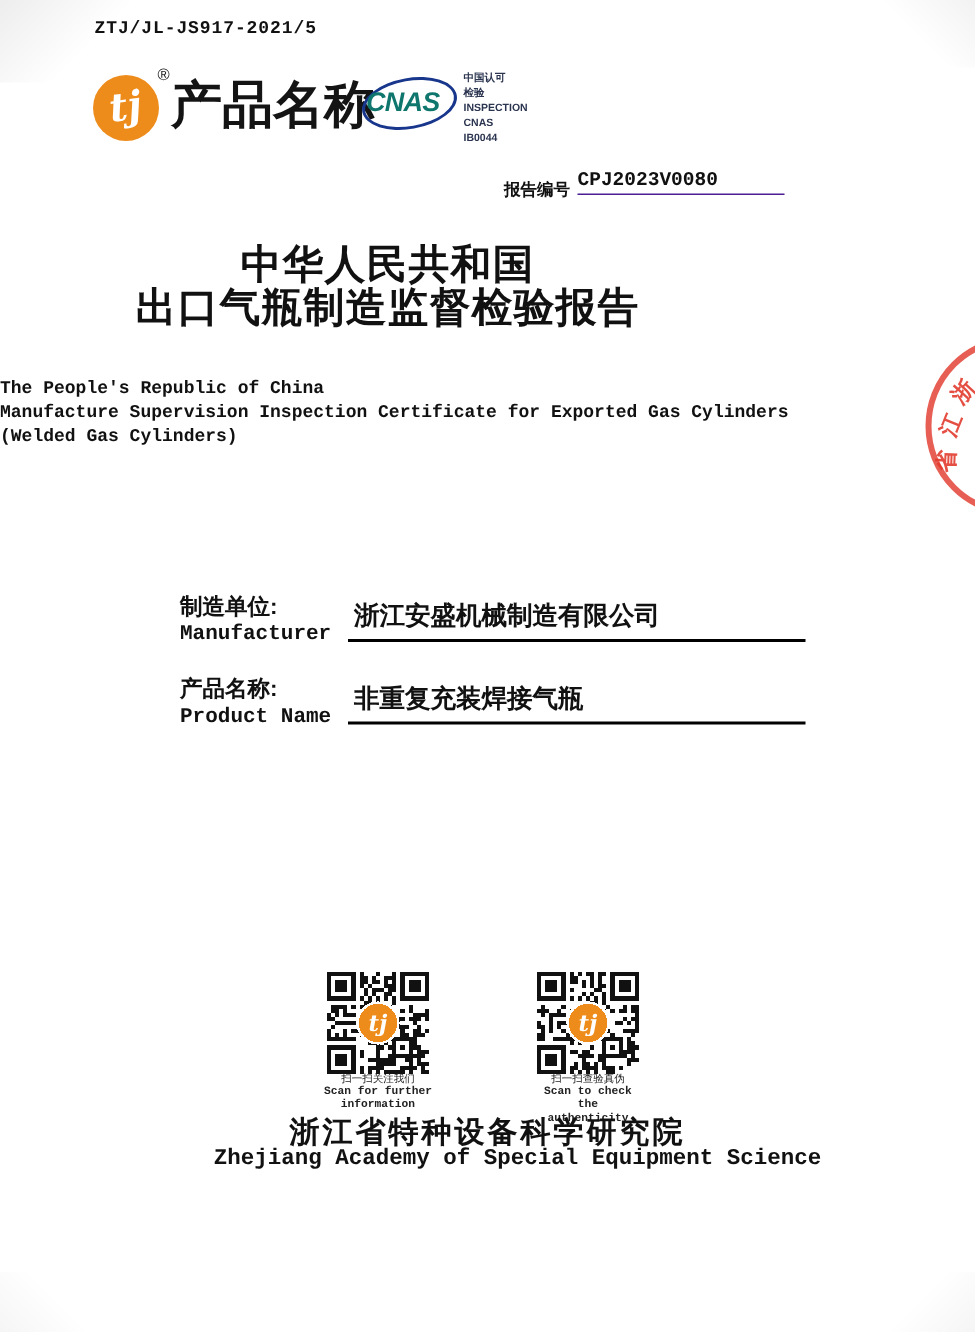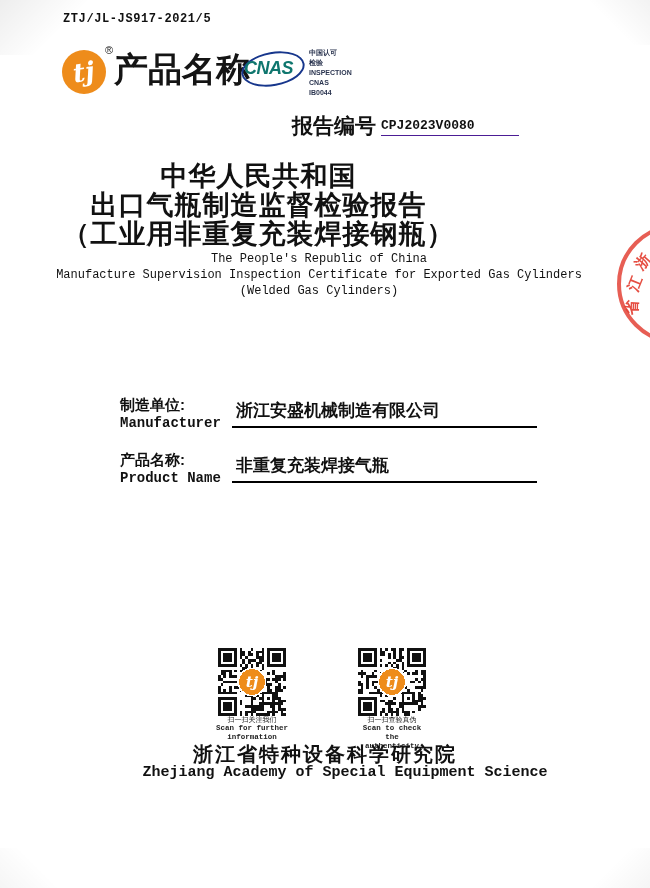--- a/index.html
+++ b/index.html
@@ -29,30 +29,30 @@
 
   .cnas{position:absolute;left:243px;top:46px;width:108px;height:48px;}
   .cnas-ellipse{position:absolute;left:-2px;top:6px;width:60px;height:30px;border:2px solid #17368c;
     border-radius:50%;transform:rotate(-10deg);}
   .cnas-word{position:absolute;left:1px;top:12px;font-size:18px;font-weight:800;font-style:italic;
     color:#0f766e;letter-spacing:-.5px;background:transparent;text-align:right;}
   .cnas-side{position:absolute;left:66px;top:2px;font-size:7px;line-height:10px;color:#2b3550;font-weight:700;}
 
   
   .cert-row{position:absolute;left:292px;top:112px;display:flex;align-items:flex-end;}
-  .cert-label-cn{font-size:21px;font-weight:600;padding-bottom:3px;}
+  .cert-label-cn{font-size:11px;font-weight:600;padding-bottom:3px;margin-left:44px;}
   .cert-label-en{font-size:14px;font-weight:700;margin-left:7px;padding-bottom:3px;}
   .cert-value{margin-left:5px;margin-bottom:7px;width:138px;text-align:left;font-size:13px;
     font-weight:700;border-bottom:1px solid #4c1d95;padding-bottom:2px;}
 
   
   .title-cn{position:absolute;left:0;top:162px;width:517px;text-align:center;
     font-size:27px;line-height:29px;font-weight:700;letter-spacing:1px;}
-  .title-en{position:absolute;left:0;top:251px;width:638px;text-align:center;
-    font-size:12px;line-height:16px;font-weight:400;}
+  .title-en{position:absolute;left:0;top:251px;width:638px;
+    font-size:12px;line-height:16px;font-weight:700;}
 
   
   .stamp{position:absolute;left:617px;top:224px;width:112px;height:112px;border-radius:50%;
     border:4px solid rgba(226,59,46,.82);}
   .stamp .ch{position:absolute;color:rgba(226,59,46,.9);font-size:15px;font-weight:700;line-height:1;}
   .stamp .c0{left:14px;top:26px;transform:rotate(-48deg);}
   .stamp .c1{left:6px;top:48px;transform:rotate(-68deg);}
   .stamp .c2{left:3px;top:72px;transform:rotate(-88deg);}
 
   
@@ -107,21 +107,20 @@
   </div>
 
   <div class="cert-row">
     <span class="cert-label-cn">报告编号</span>
     <span class="cert-value mono">CPJ2023V0080</span>
   </div>
 
   <div class="title-cn">
     <div>中华人民共和国</div>
     <div>出口气瓶制造监督检验报告</div>
-    <div>（工业用非重复充装焊接钢瓶）</div>
   </div>
   <div class="title-en mono">
     <div>The People's Republic of China</div>
     <div>Manufacture Supervision Inspection Certificate for Exported Gas Cylinders</div>
     <div>(Welded Gas Cylinders)</div>
   </div>
 
   <div class="stamp">
     <span class="ch c0">浙</span>
     <span class="ch c1">江</span>

